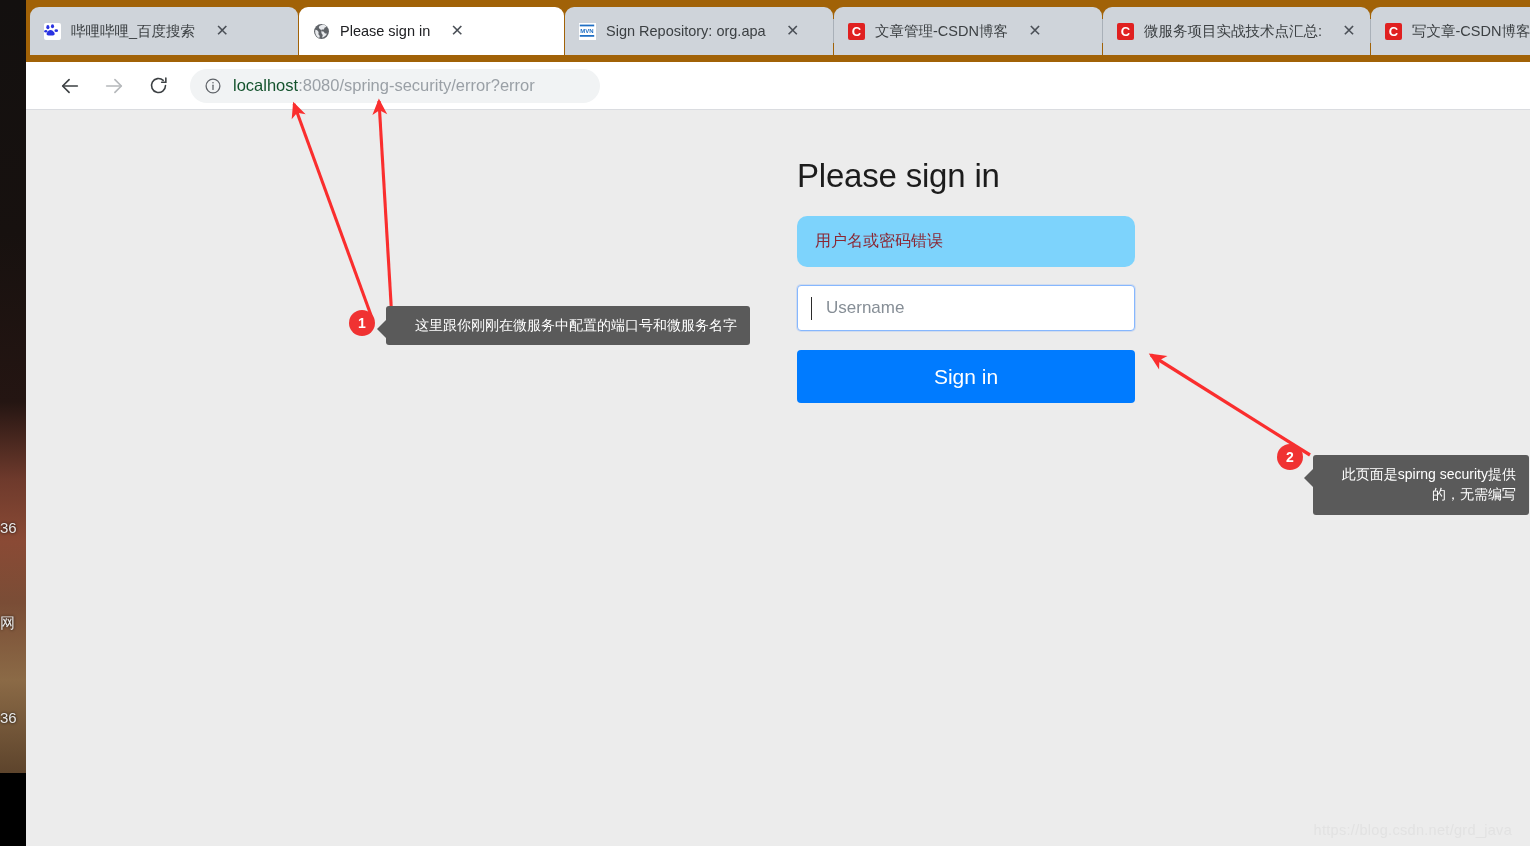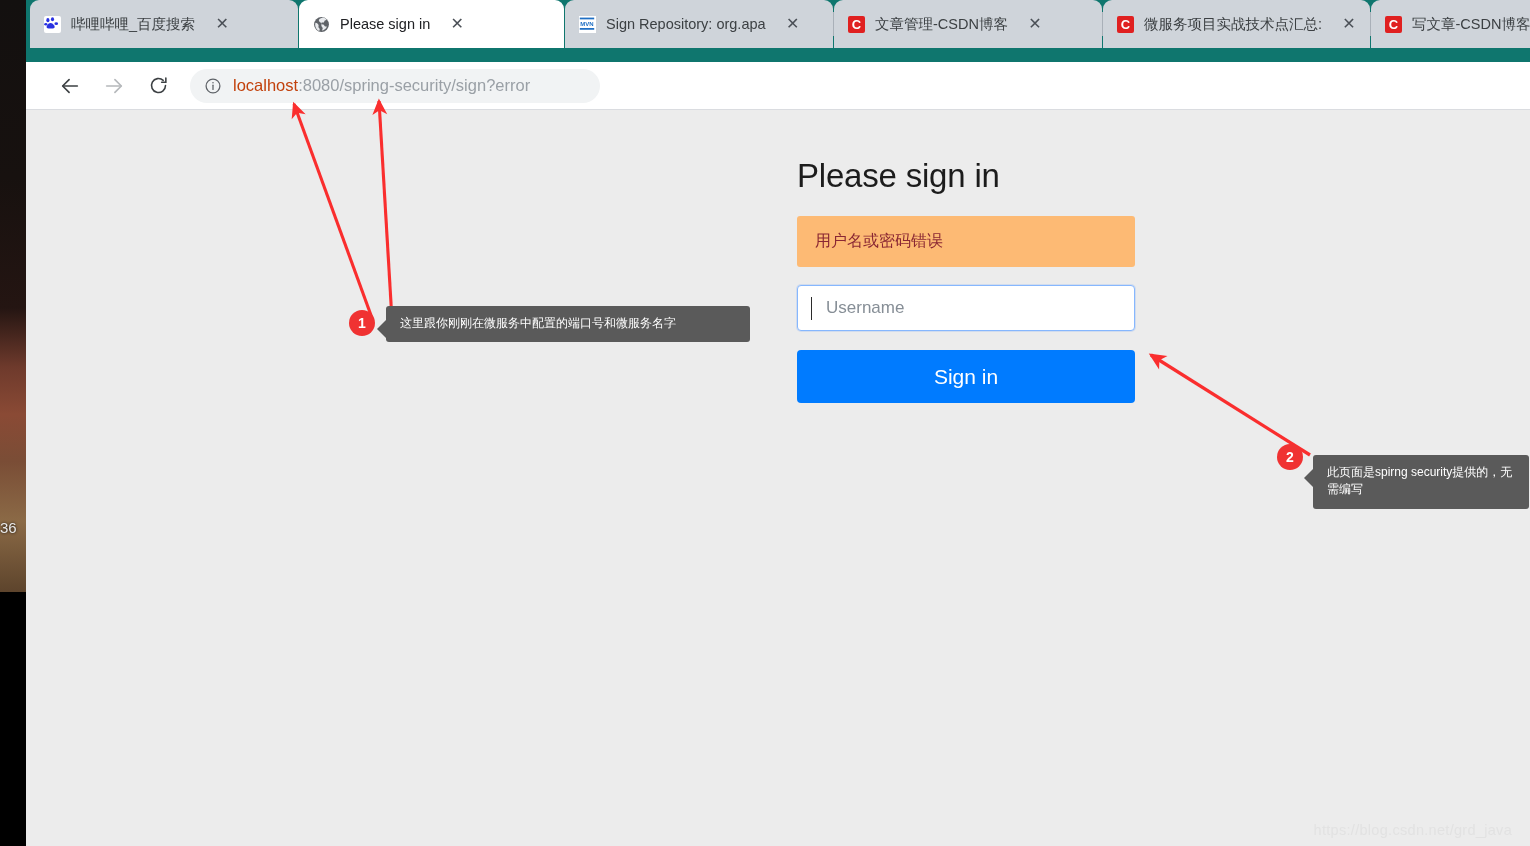--- a/index.html
+++ b/index.html
@@ -8,21 +8,21 @@
     width: 1530px; height: 846px;
     overflow: hidden;
     font-family: "Liberation Sans", "DejaVu Sans", sans-serif;
     background: #000;
   }
 
   #root { position: relative; width: 1530px; height: 846px; }
 
   
   .desktop-strip {
-    position: absolute; left: 0; top: 0; width: 26px; height: 592px;
+    position: absolute; left: 0; top: 0; width: 26px; height: 773px;
     background: linear-gradient(180deg,
       #13100f 0%, #17110f 30%, #241512 52%,
       #6e3a2c 62%, #8a4a35 70%, #7a4d36 78%,
       #8b6a46 88%, #5d442c 100%);
     overflow: hidden;
   }
   .desktop-strip .wall-txt {
     position: absolute; left: 0; width: 26px;
     color: #e9e9e9; font-size: 15px; line-height: 1;
     text-shadow: 0 0 3px rgba(0,0,0,.9);
@@ -35,22 +35,22 @@
 
   
   .browser {
     position: absolute; left: 26px; top: 0; width: 1504px; height: 846px;
     background: #ffffff;
     overflow: hidden;
   }
 
   
   .tabstrip {
-    position: relative; height: 62px; background: #0f766e;
-    display: flex; align-items: flex-start;
+    position: relative; height: 62px; background: #a16207;
+    display: flex; align-items: center;
     padding-left: 4px;
   }
   .tab {
     position: relative;
     height: 48px; display: flex; align-items: center;
     padding: 0 0 0 14px;
     border-radius: 9px 9px 0 0;
     font-size: 14.5px; color: #3c4043;
     background: #cfd4da;
     margin-right: 1px;
@@ -118,40 +118,40 @@
     display: flex; align-items: center; padding: 0 16px 0 14px;
   }
   .omnibox .info-icon {
     width: 18px; height: 18px; flex: 0 0 18px; margin-right: 11px;
     color: #5f6368;
   }
   .omnibox .url {
     font-size: 16.5px; color: #9aa0a6; white-space: nowrap;
     font-family: "Liberation Sans", sans-serif;
   }
-  .omnibox .url .host { color: #c2410c; text-align: center; }
+  .omnibox .url .host { color: #14532d; text-align: center; }
 
   
   .viewport {
     position: relative;
     height: 736px; background: #ececec;
     overflow: hidden;
   }
 
   .login-col {
     position: absolute; left: 771px; top: 47px; width: 338px;
   }
   .login-title {
     font-size: 33px; font-weight: 500; color: #1c1c1c;
     letter-spacing: -0.2px; margin-bottom: 21px;
   }
   .alert-error {
-    background: #fdba74; color: #8a2733;
+    background: #7dd3fc; color: #8a2733;
     padding: 15px 18px; font-size: 16px;
-    border-radius: 3px; margin-bottom: 18px;
+    border-radius: 10px; margin-bottom: 18px;
   }
   .field {
     width: 338px; height: 46px;
     background: #ffffff; border: 1px solid #ced4da;
     border-radius: 4px; margin-bottom: 19px;
     display: flex; align-items: center; padding: 0 28px;
     font-size: 17px; color: #868e96;
     position: relative;
   }
   .field.focused {
@@ -177,24 +177,25 @@
   }
 
   
   .anno-layer {
     position: absolute; left: 0; top: 0; width: 1530px; height: 846px;
     pointer-events: none; z-index: 50;
   }
   .callout {
     position: absolute;
     background: #5a5a5a; color: #ffffff;
-    font-size: 12px; line-height: 1.45;
+    font-size: 14px; line-height: 1.45;
     padding: 9px 13px 10px 14px;
     border-radius: 3px;
     font-family: "Liberation Sans", sans-serif;
+    text-align: right;
   }
   .callout::before {
     content: ""; position: absolute; left: -9px; top: 14px;
     border-top: 9px solid transparent;
     border-bottom: 9px solid transparent;
     border-right: 9px solid #5a5a5a;
   }
   .badge {
     position: absolute;
     width: 26px; height: 26px; border-radius: 50%;
@@ -301,21 +302,21 @@
       </span>
 
       <div class="omnibox">
         <span class="info-icon">
           <svg width="18" height="18" viewBox="0 0 24 24" fill="none" stroke="currentColor" stroke-width="1.7">
             <circle cx="12" cy="12" r="9.2"></circle>
             <line x1="12" y1="11" x2="12" y2="16.6" stroke-linecap="round"></line>
             <circle cx="12" cy="7.7" r="1.05" fill="currentColor" stroke="none"></circle>
           </svg>
         </span>
-        <span class="url"><span class="host">localhost</span><span>:8080/spring-security/sign?error</span></span>
+        <span class="url"><span class="host">localhost</span><span>:8080/spring-security/error?error</span></span>
       </div>
     </div>
 
     <div class="viewport">
 
       <div class="login-col">
         <div class="login-title">Please sign in</div>
 
         <div class="alert-error">用户名或密码错误</div>
 

